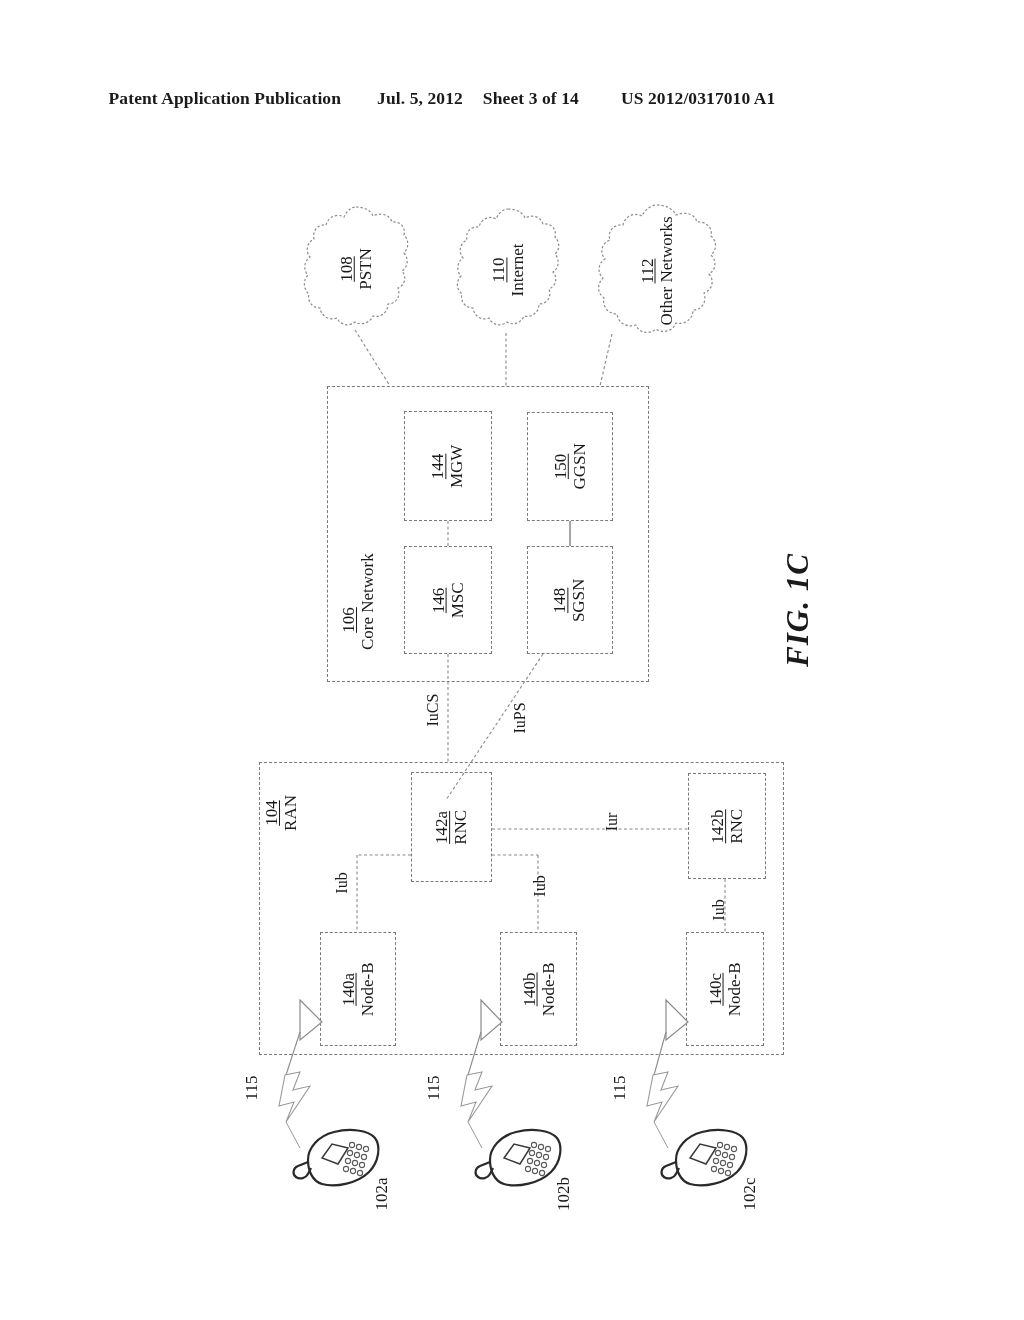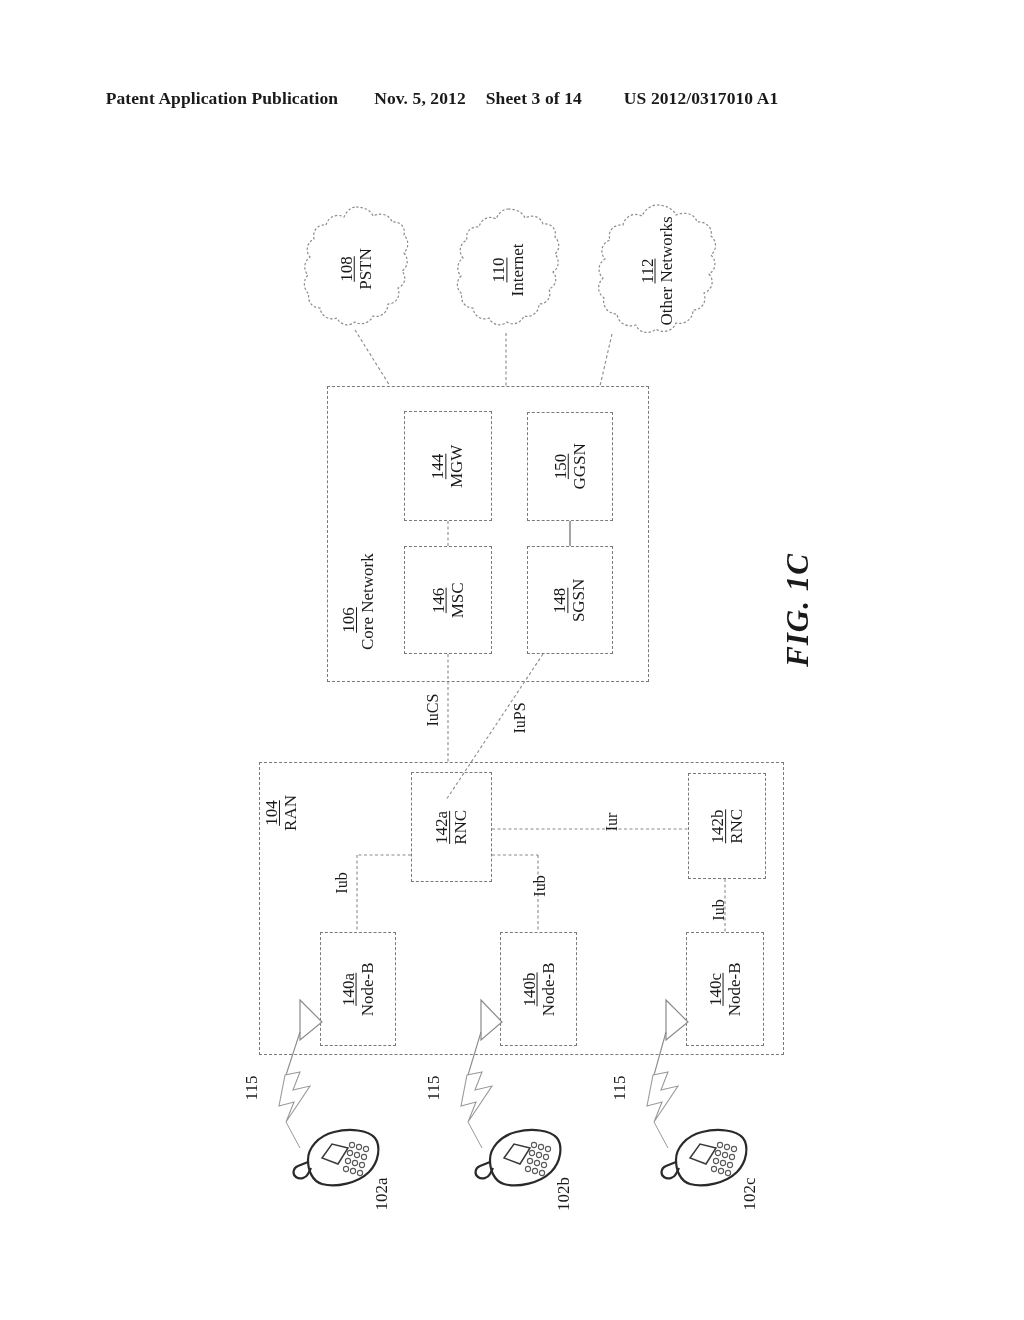--- a/index.html
+++ b/index.html
@@ -139,21 +139,21 @@
   svg { overflow: visible; }
 </style>
 </head>
 <body>
 
 <div id="page">
 
   <div id="header">
     <span class="hcell">Patent Application Publication</span>
     <span class="sp1"></span>
-    <span class="hcell">Nov. 5, 2012</span>
+    <span class="hcell">Jul. 5, 2012</span>
     <span class="sp2"></span>
     <span class="hcell">Sheet 3 of 14</span>
     <span class="sp3"></span>
     <span class="hcell">US 2012/0317010 A1</span>
   </div>
 
   <div class="cloud" style="left:303px; top:204px; width:106px; height:130px;">
     <svg width="106" height="130" viewBox="0 0 106 130" aria-hidden="true">
       <path d="M53 3
                C62 3 68 7 70 12 C78 8 87 11 89 18 C97 17 103 23 101 31

